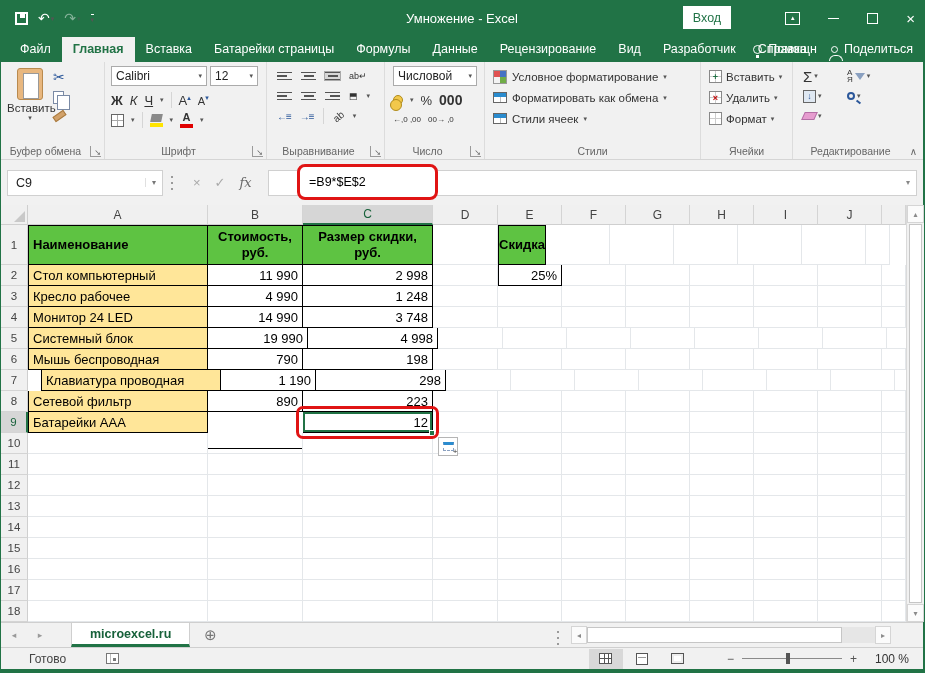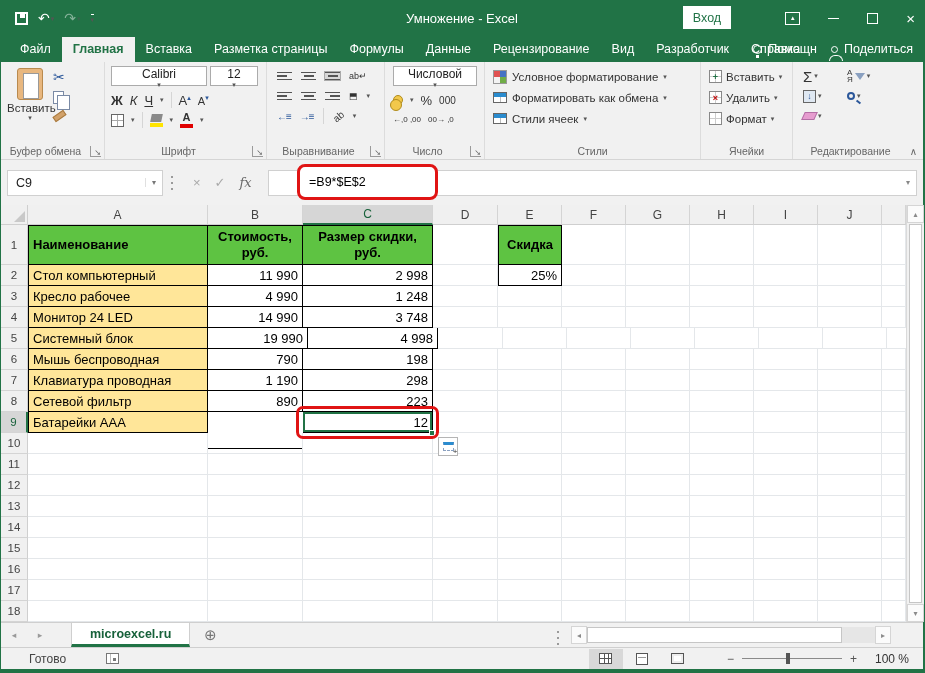--- a/index.html
+++ b/index.html
@@ -49,21 +49,21 @@
   .clipicon { width:26px; height:32px; background:#e8b77f; border:1px solid #b98a4e; border-radius:3px; margin:0 auto 2px; position:relative; }
   .clipicon:before { content:""; position:absolute; left:5px; top:4px; width:14px; height:24px; background:#fff; border:1px solid #999; }
   .clip-small { float:left; display:flex; flex-direction:column; gap:6px; padding-top:3px; }
   .scissors { color:#2b579a; font-size:14px; }
   .copyic { position:relative; width:11px; height:13px; border:1px solid #7a8aa5; background:#fff; }
   .copyic:before { content:""; position:absolute; left:3px; top:3px; width:11px; height:13px; border:1px solid #7a8aa5; background:#fff; }
   .brush { width:13px; height:6px; background:#d2a26a; border:1px solid #a97c42; transform:rotate(-35deg); margin-top:3px; }
 
   
   .g-font { width:162px; }
-  .combo { background:#fff; border:1px solid #ababab; height:20px; display:flex; align-items:center; justify-content:space-between; font-size:12px; padding:0 4px; color:#222;flex-direction:column; }
+  .combo { background:#fff; border:1px solid #ababab; height:20px; display:flex; align-items:center; justify-content:space-between; font-size:12px; padding:0 4px; color:#222; }
   .fontrow { display:flex; gap:3px; margin-bottom:4px; }
   .fmt-row { display:flex; align-items:center; gap:7px; height:20px; font-size:13px; color:#333; }
   .bld { font-weight:bold; } .itl { font-style:italic; } .unl { text-decoration:underline; }
   .sep-v { width:1px; height:16px; background:#d5d5d5; }
   .fontsz { font-size:13px; position:relative; }
   .fontsz sup { font-size:7px; color:#2b579a; }
   .grid-ic { width:13px; height:13px; border:1px solid #666; background:
       linear-gradient(#aaa,#aaa) center/100% 1px no-repeat,
       linear-gradient(#aaa,#aaa) center/1px 100% no-repeat, #fff; }
   .colorbar { display:inline-flex; flex-direction:column; align-items:center; line-height:1; }
@@ -81,21 +81,21 @@
   .wrapic, .mergic { font-size:9px; color:#333; }
   .indent { font-size:10px; color:#2b579a; letter-spacing:-1px; }
   .orient { font-size:10px; color:#333; transform:rotate(-40deg); display:inline-block; }
 
   
   .g-num { width:100px; padding-left:8px; }
   .numfmt { width:84px; margin-bottom:4px; }
   .numrow { display:flex; align-items:center; gap:7px; height:20px; font-size:12px; color:#333; }
   .coin { width:10px; height:10px; border-radius:50%; background:#f2c84b; border:1px solid #b08c1e; position:relative; }
   .coin:after { content:""; position:absolute; left:-4px; top:3px; width:10px; height:10px; border-radius:50%; background:#f2c84b; border:1px solid #b08c1e; }
-  .k000 { font-size:10px; font-weight:normal; }
+  .k000 { font-size:14px; font-weight:bold; }
   .dec { font-size:8px; line-height:1; color:#333; text-align:center; }
 
   
   .g-styles { width:216px; padding-left:8px; }
   .stylerow { display:flex; align-items:center; gap:5px; height:21px; font-size:11.5px; color:#333; white-space:nowrap; }
   .cf-ic { width:14px; height:14px; background:
      linear-gradient(90deg,#e05252 50%,#4472c4 50%) top/100% 50% no-repeat,
      linear-gradient(90deg,#f3f3f3 50%,#70ad47 50%) bottom/100% 50% no-repeat; border:1px solid #999; }
   .tbl-ic { width:14px; height:11px; border:1px solid #666; background:
      linear-gradient(#2b8ccf,#2b8ccf) top/100% 4px no-repeat,
@@ -223,21 +223,21 @@
       <span class="maxim"></span>
       <span class="closex">×</span>
     </div>
   </div>
 
   <div class="menubar">
     <div id="menu-tabs" style="display:flex;align-items:flex-end;">
         <div class="mtab" style="font-weight: normal;">Файл</div>
         <div class="mtab active">Главная</div>
         <div class="mtab">Вставка</div>
-        <div class="mtab">Разметка страницы</div>
+        <div class="mtab">Батарейки страницы</div>
         <div class="mtab">Формулы</div>
         <div class="mtab">Данные</div>
         <div class="mtab">Рецензирование</div>
         <div class="mtab">Вид</div>
         <div class="mtab">Разработчик</div>
         <div class="mtab">Справка</div>
       </div>
     <div class="menubar-right">
       <span class="mtab-help">
           <span class="bulb"></span>
@@ -477,21 +477,21 @@
           <div class="ch" style="width: 64px;">I</div>
           <div class="ch" style="width: 64px;">J</div>
           <div class="ch" style="width: 24px;"></div>
         </div>
         <div class="gr tall">
           <div class="rh">1</div>
           <div class="cell tb tb-l tb-t hdr left" style="width: 180px;">Наименование</div>
           <div class="cell tb tb-t hdr" style="width: 95px;">Стоимость, руб.</div>
           <div class="cell tb tb-t hdr" style="width: 130px;">Размер скидки, руб.</div>
           <div class="cell" style="width: 65px;"></div>
-          <div class="cell tb tb-l tb-t hdr" style="width: 64px;">Скидка</div>
+          <div class="cell tb tb-l tb-t hdr" style="width: 48px;">Скидка</div>
           <div class="cell" style="width: 64px;"></div>
           <div class="cell" style="width: 64px;"></div>
           <div class="cell" style="width: 64px;"></div>
           <div class="cell" style="width: 64px;"></div>
           <div class="cell" style="width: 64px;"></div>
           <div class="cell" style="width: 24px;"></div>
         </div>
         <div class="gr">
           <div class="rh">2</div>
           <div class="cell tb tb-l namec" style="width: 180px;">Стол компьютерный</div>
@@ -557,21 +557,21 @@
           <div class="cell" style="width: 64px;"></div>
           <div class="cell" style="width: 64px;"></div>
           <div class="cell" style="width: 64px;"></div>
           <div class="cell" style="width: 64px;"></div>
           <div class="cell" style="width: 64px;"></div>
           <div class="cell" style="width: 64px;"></div>
           <div class="cell" style="width: 24px;"></div>
         </div>
         <div class="gr">
           <div class="rh">7</div>
-          <div class="cell tb tb-l namec" style="width: 180px;">Клавиатура проводная</div>
+          <div class="cell tb tb-l namec" style="width: 180px; margin-left: 13px;">Клавиатура проводная</div>
           <div class="cell tb num" style="width: 95px;">1 190</div>
           <div class="cell tb num" style="width: 130px;">298</div>
           <div class="cell" style="width: 65px;"></div>
           <div class="cell" style="width: 64px;"></div>
           <div class="cell" style="width: 64px;"></div>
           <div class="cell" style="width: 64px;"></div>
           <div class="cell" style="width: 64px;"></div>
           <div class="cell" style="width: 64px;"></div>
           <div class="cell" style="width: 64px;"></div>
           <div class="cell" style="width: 24px;"></div>

